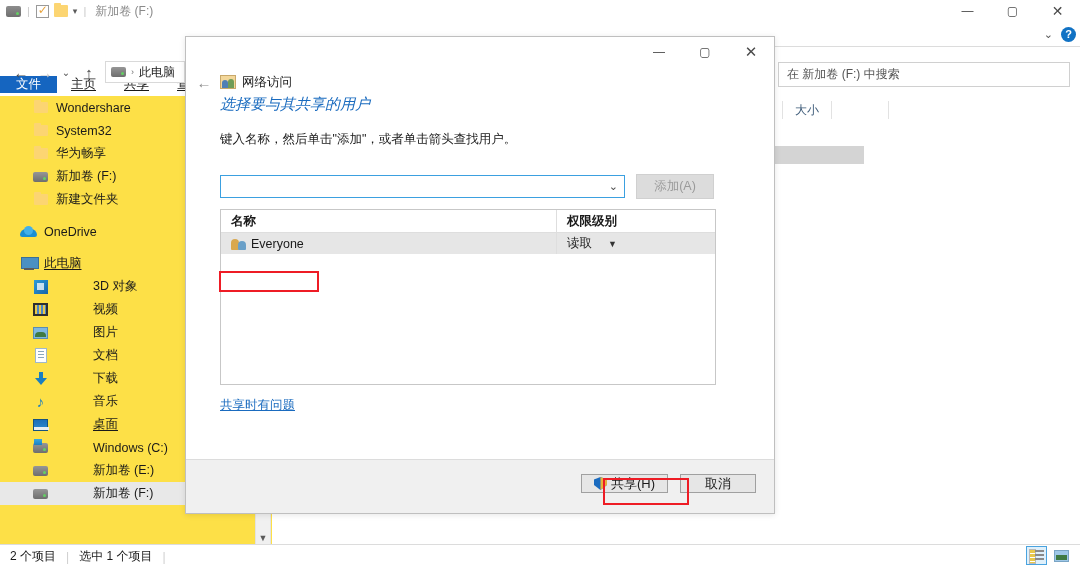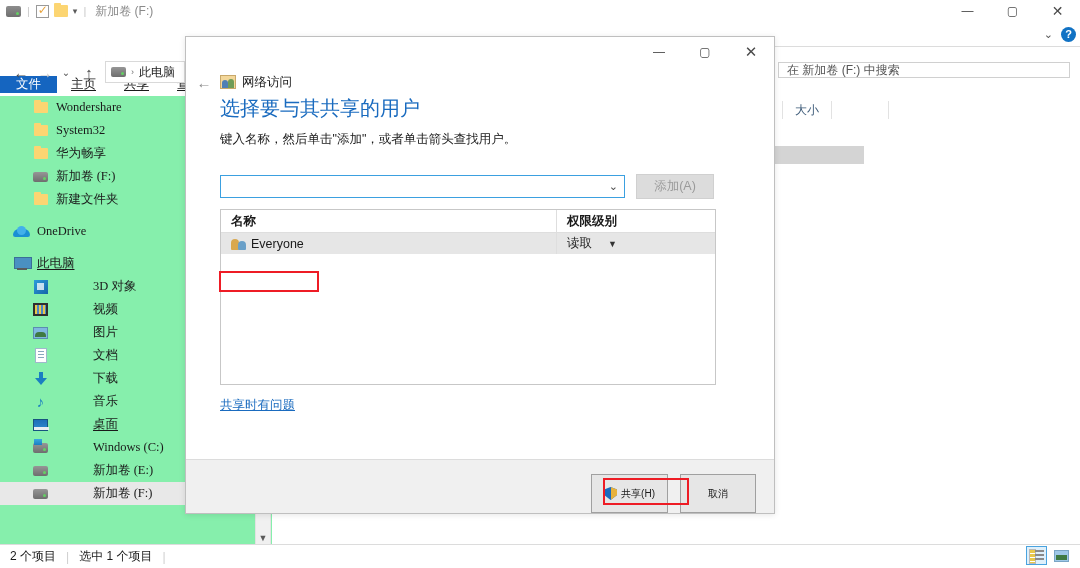--- a/index.html
+++ b/index.html
@@ -105,21 +105,21 @@
   .nav-recent{ left: 58px; font-size: 10px; color: #555; width: 16px; }
   .nav-up    { left: 78px; }
   .addr {
     position: absolute; top: 3px; left: 105px; width: 80px; height: 22px;
     border: 1px solid #d9d9d9; background: #fff; display: flex;
     align-items: center; gap: 5px; padding: 0 5px; font-size: 12px;
     color: #222;
   }
   .addr .sep { color: #707070; font-size: 9px; }
   .searchbox {
-    position: absolute; top: 62px; left: 778px; width: 292px; height: 16px;
+    position: absolute; top: 62px; left: 778px; width: 292px; height: 25px;
     border: 1px solid #d0d0d0; background: #fff;
     display: flex; align-items: center; padding: 0 8px;
     color: #555; font-size: 12px;
   }
 
   
   .col-headers {
     position: absolute; top: 98px; left: 782px; height: 24px;
     display: flex; align-items: center;
   }
@@ -129,31 +129,31 @@
   }
   .col-h.last { border-right: 1px solid #e2e2e2; width: 58px; }
   .redact-block {
     position: absolute; top: 146px; left: 772px;
     width: 92px; height: 18px; background: #d4d4d4;
   }
 
   
   .sidebar {
     position: absolute; top: 96px; left: 0; width: 272px; height: 450px;
-    background: #86efac; overflow: hidden; font-family: Liberation Serif, serif;
+    background: #fde047; overflow: hidden;
   }
   .tree-item {
     height: 23px; display: flex; align-items: center;
     font-size: 12.5px; color: #1a1a1a; padding-left: 8px;
   }
   .tree-item.selected { background: #e8e8e8; }
   .tree-item .tlabel { white-space: nowrap; }
   .tree-item.indent1 { padding-left: 32px; }
   .tree-item.indent2 { padding-left: 32px; gap: 37px; }
-  .tree-item.root    { padding-left: 13px; text-align: right; }
+  .tree-item.root    { padding-left: 20px; text-align: right; }
   .ti-icon {
     width: 17px; height: 16px; margin-right: 7px;
     display: inline-flex; align-items: center; justify-content: center;
     flex: 0 0 17px;
   }
   .underline-lbl { text-decoration: underline; text-underline-offset: 2px; }
 
   
   .i-folder { width: 14px; height: 11px; background: #fcd572; border-radius: 1px; position: relative; }
   .i-folder::before { content:""; position:absolute; top:-2px; left:0; width:7px; height:3px; background:#fcd572; border-radius:1px 1px 0 0; }
@@ -266,21 +266,21 @@
     content:""; position:absolute; left:1px; bottom:0; width:6px; height:8px;
     background:#4f7fb5; border-radius: 3px 3px 0 0;
   }
   .dlg-hdricon::after {
     content:""; position:absolute; right:1px; bottom:0; width:6px; height:9px;
     background:#6f9c58; border-radius: 3px 3px 0 0;
   }
   .dlg-hdrtext { font-size: 12.5px; color: #1a1a1a; }
   .dlg-h1 {
     position: absolute; top: 58px; left: 34px;
-    font-size: 20px; color: #1a6bbf; font-weight: 400;
+    font-size: 15px; color: #1a6bbf; font-weight: 400; font-style: italic;
   }
   .dlg-sub {
     position: absolute; top: 94px; left: 34px;
     font-size: 12.5px; color: #1a1a1a;
   }
 
   .dlg-combo {
     position: absolute; top: 138px; left: 34px; width: 405px; height: 23px;
     border: 1px solid #3ba0e0; background: #fff;
     display: flex; align-items: center; padding: 0 6px;
@@ -341,24 +341,24 @@
     font-size: 12.5px; color: #1a6bbf; text-decoration: underline;
   }
   .dlg-footer {
     position: absolute; bottom: 0; left: 0; width: 100%; height: 54px;
     background: #f0f0f0; border-top: 1px solid #dcdcdc;
   }
   .dlg-footer-btns {
     position: absolute; right: 18px; top: 14px; display: flex; gap: 12px; align-items: center;
   }
   .dlg-btn {
-    min-width: 76px; height: 39px; padding: 0 12px;
+    min-width: 76px; height: 19px; padding: 0 12px;
     background: #e6e6e6; border: 1px solid #a0a0a0;
     display: flex; align-items: center; justify-content: center;
-    gap: 4px; font-size: 10px; color: #1a1a1a;
+    gap: 4px; font-size: 13px; color: #1a1a1a;
   }
   .shield {
     width: 13px; height: 13px; position: relative; flex: 0 0 13px;
   }
   .shield::before {
     content:""; position:absolute; inset:0;
     background: #1a6bbf;
     clip-path: polygon(50% 0, 100% 20%, 100% 62%, 50% 100%, 0 62%, 0 20%);
   }
   .shield::after {

